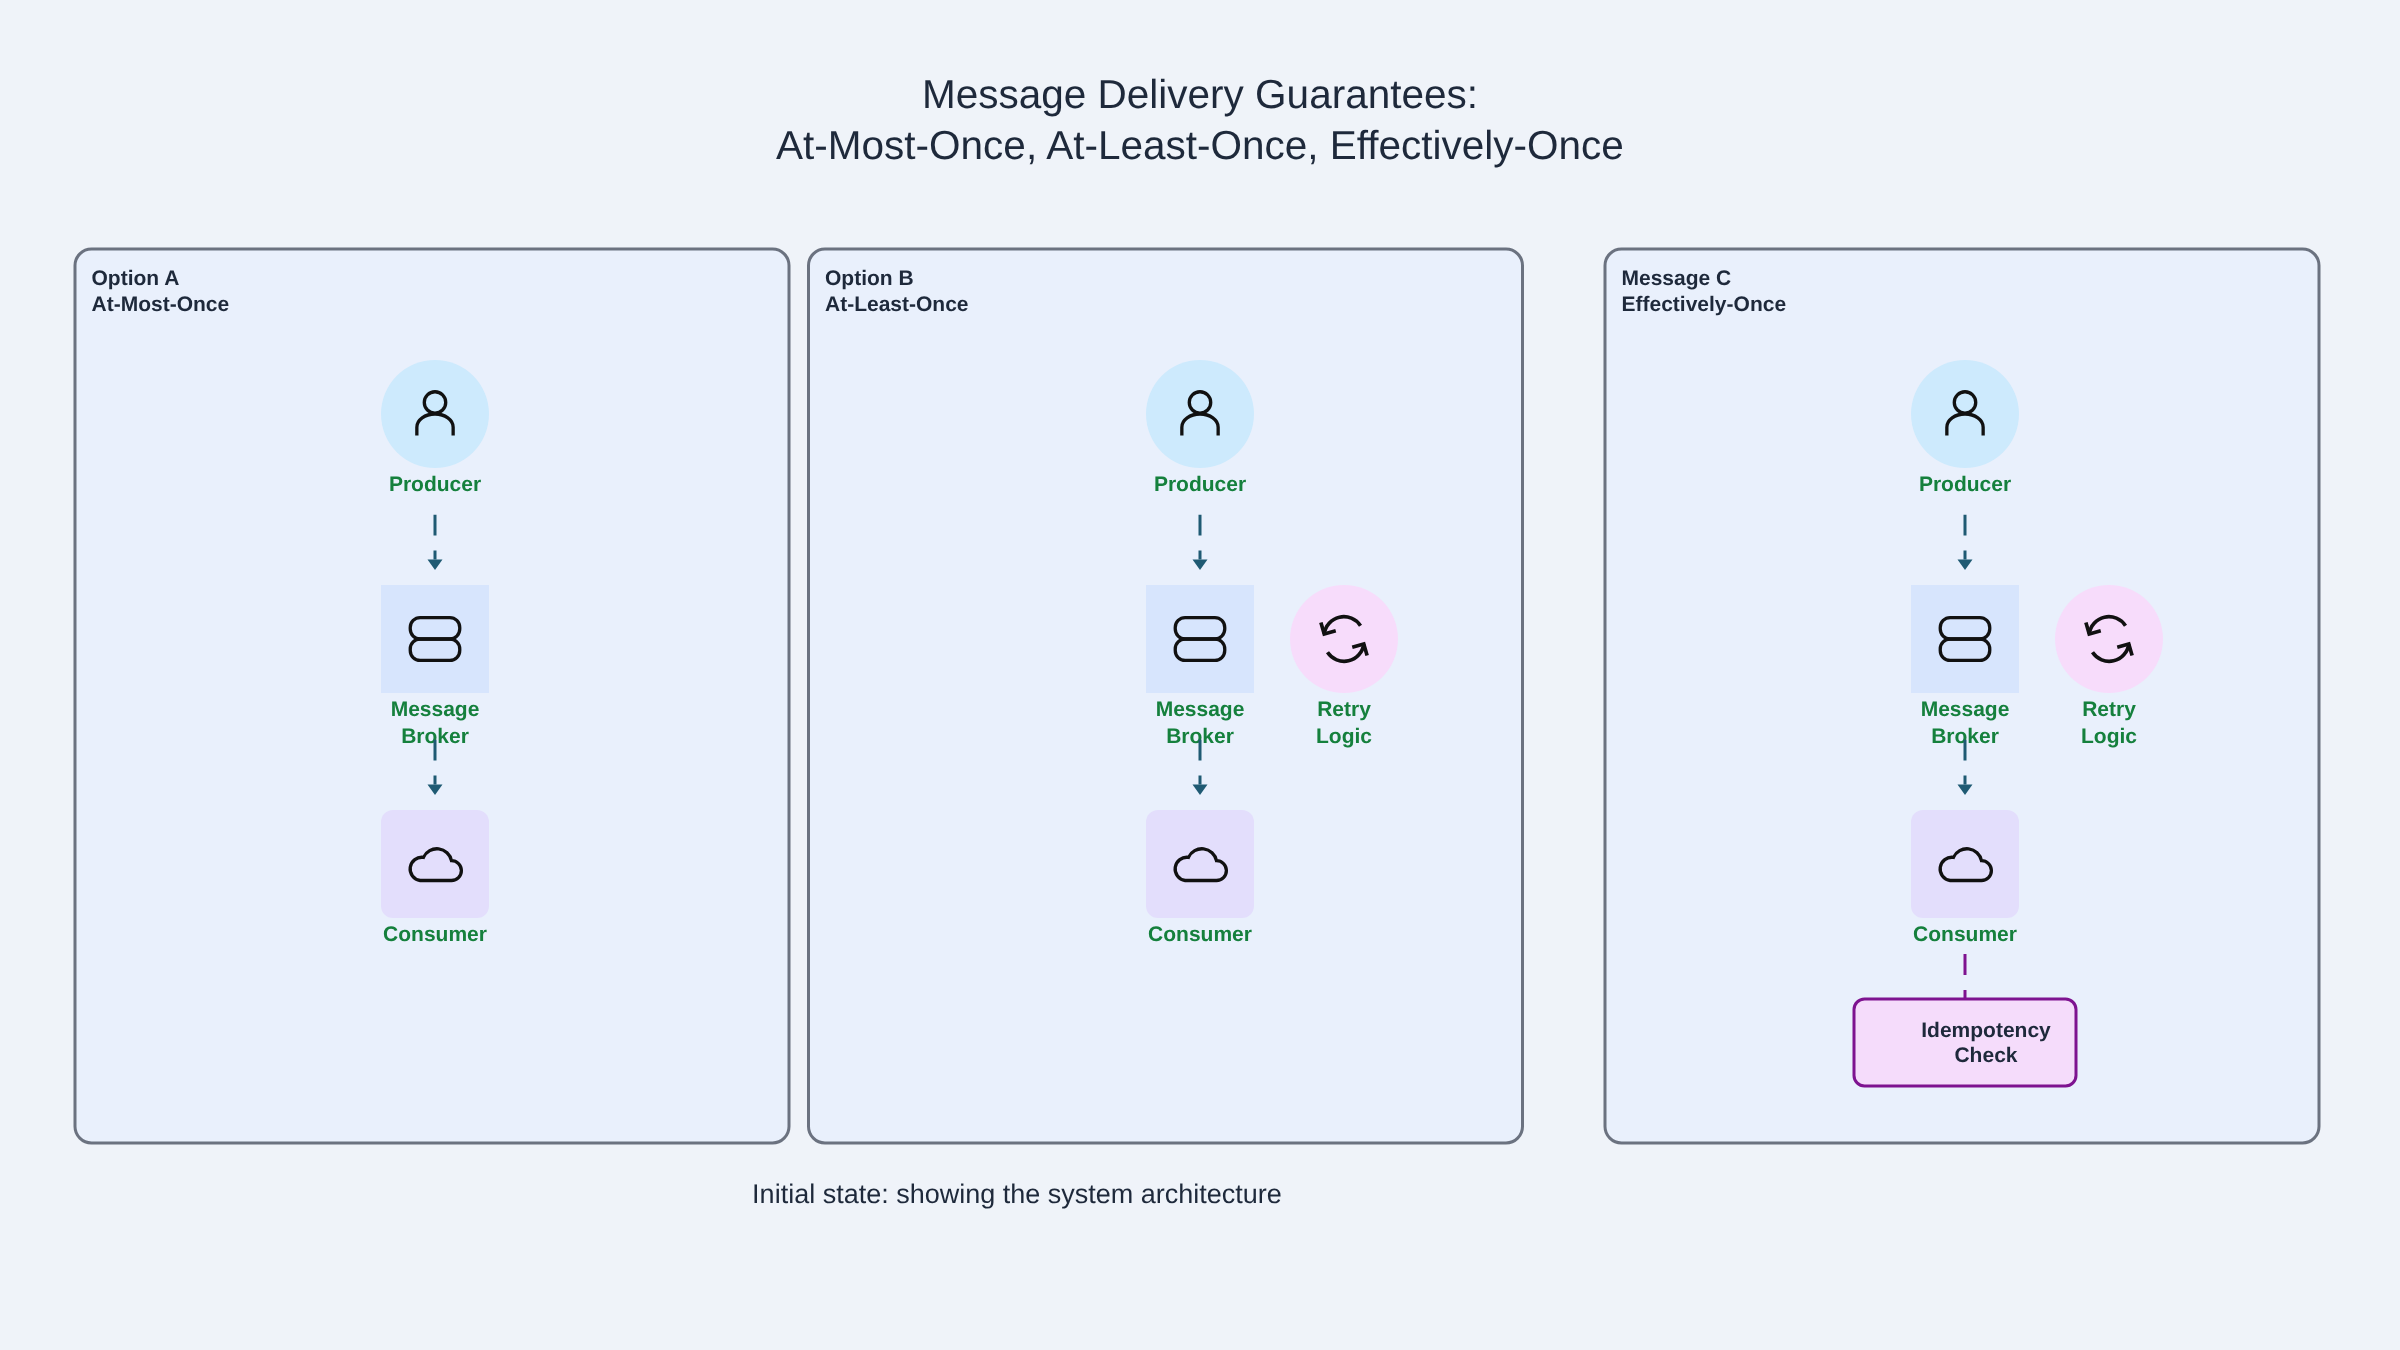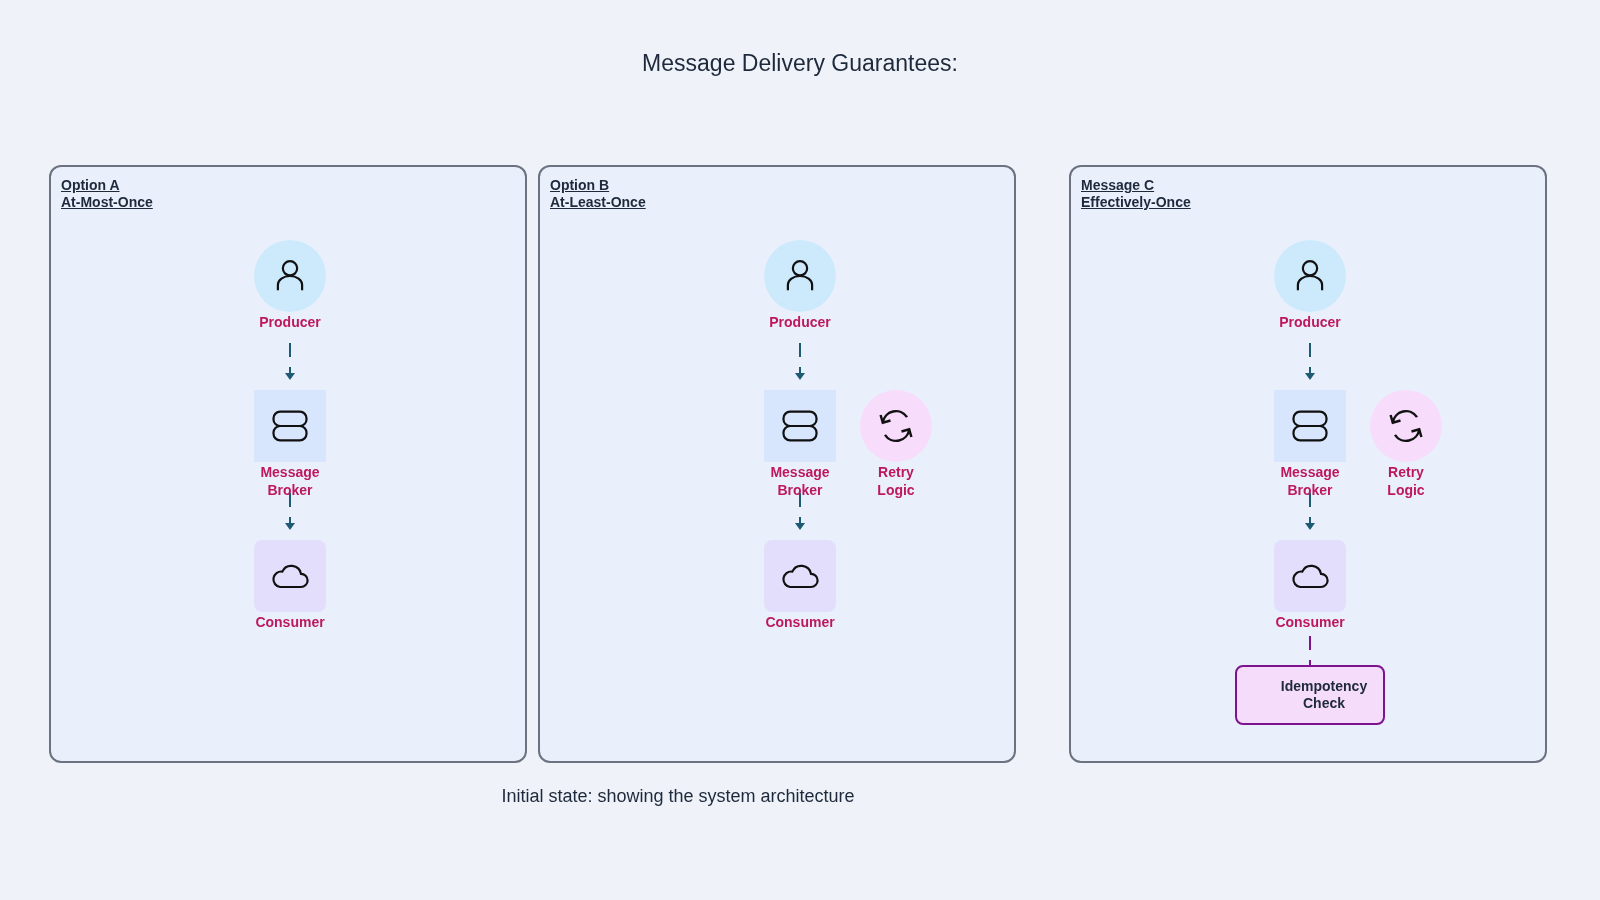--- a/index.html
+++ b/index.html
@@ -1,36 +1,37 @@
 <!DOCTYPE html>
 <html><head>
 <meta charset="utf-8">
 <style>
   html,body{margin:0;padding:0;}
   body{width:1600px;height:900px;background:#eff3f9;font-family:"Liberation Sans",sans-serif;color:#1e293b;position:relative;overflow:hidden;}
-  .title{position:absolute;top:46px;left:0;width:1600px;text-align:center;font-size:23px;line-height:34px;color:#1e293b;}
+  .title{position:absolute;top:46px;left:0;width:1600px;text-align:center;font-size:27px;line-height:34px;color:#1e293b;}
   .title div{white-space:nowrap;}
   .panel{position:absolute;top:165px;width:478px;height:598px;border:2px solid #6b7280;border-radius:12px;background:#e9f0fc;box-sizing:border-box;}
-  .panel-head{position:absolute;left:10px;top:10px;font-size:14px;font-weight:bold;line-height:17px;color:#1e293b;text-decoration:underline;}
+  .panel-head{position:absolute;left:10px;top:10px;font-size:14px;font-weight:bold;line-height:17px;color:#1e293b;}
   .node{position:absolute;width:72px;height:72px;display:flex;align-items:center;justify-content:center;}
   .node.circle{border-radius:50%;}
   .node.producer{background:#cdeafd;}
   .node.broker{background:#d7e5fd;}
   .node.consumer{background:#e3defc;border-radius:8px;}
   .node.retry{background:#f7dcfb;border-radius:50%;}
-  .label{position:absolute;width:120px;text-align:center;font-size:14px;font-weight:bold;line-height:18px;color:#be185d;}
+  .label{position:absolute;width:120px;text-align:center;font-size:14px;font-weight:bold;line-height:18px;color:#15803d;}
   .arrow{position:absolute;width:12px;height:40px;}
   .idem{position:absolute;width:150px;height:60px;border:2px solid #7e1390;border-radius:8px;background:#f5dcfb;box-sizing:border-box;display:flex;align-items:center;justify-content:center;text-align:center;font-size:14px;font-weight:bold;line-height:17px;color:#1e293b;padding-left:28px;}
   .caption{position:absolute;top:786px;left:0;width:1356px;text-align:center;font-size:18px;color:#1e293b;}
 </style>
 </head>
 <body>
 
 <div class="title">
   <div>Message Delivery Guarantees:</div>
+  <div>At-Most-Once, At-Least-Once, Effectively-Once</div>
 </div>
 
 <div class="panel" style="left:49px">
   <div class="panel-head">
     <div>Option A</div>
     <div>At-Most-Once</div>
   </div>
 </div>
 <div class="panel" style="left:538px">
   <div class="panel-head">

